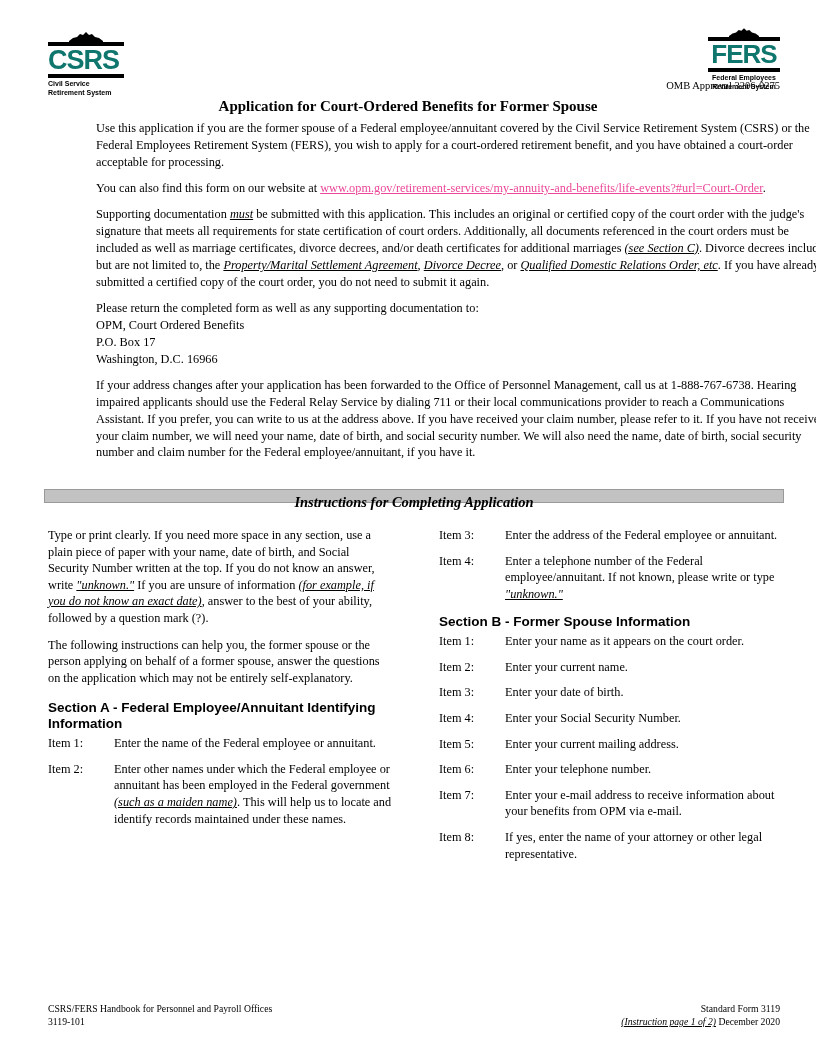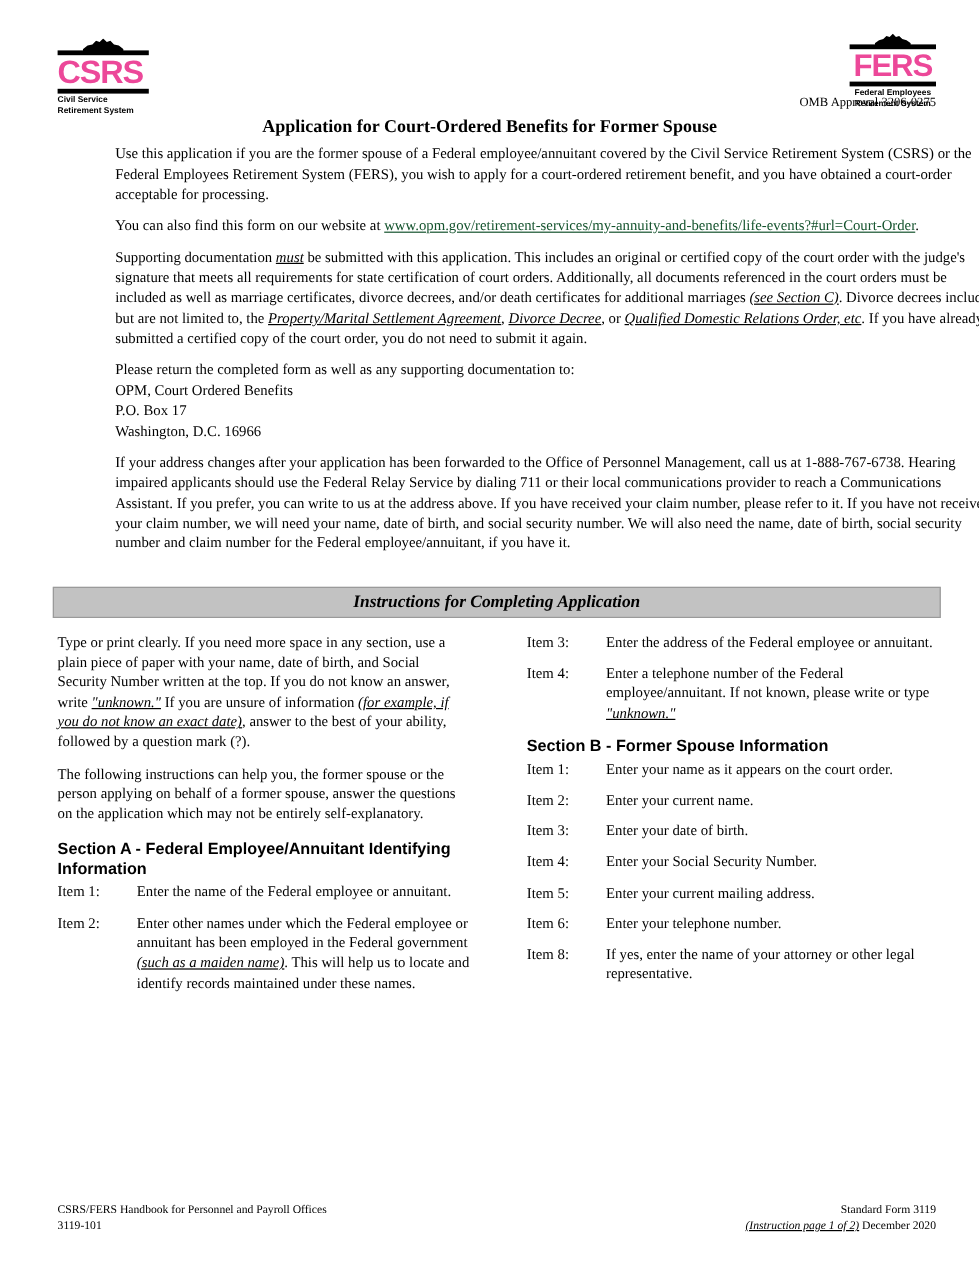--- a/index.html
+++ b/index.html
@@ -49,21 +49,21 @@
     height: 4px;
     background: #000;
     margin: 0 0 1px 0;
   }
   .logo-word {
     font-family: "Liberation Sans", sans-serif;
     font-weight: bold;
     font-size: 27px;
     letter-spacing: -1px;
     line-height: 0.98;
-    color: #ec4899;
+    color: #0f766e;
   }
   .logo-fers .logo-word { font-size: 26px; }
   .logo-rule-bottom {
     height: 4px;
     background: #000;
     margin: 1px 0 2px 0;
   }
   .logo-sub {
     font-family: "Liberation Sans", sans-serif;
     font-weight: bold;
@@ -104,32 +104,32 @@
     line-height: 1.38;
     text-align: left;
     margin-left: 48px;
   }
   .body-block p {
     margin: 0 0 9px 0;
   }
   .body-block p.tight { margin-bottom: 0; }
   .addr-line { margin: 0; }
   a.weblink {
-    color: #14532d;
+    color: #ec4899;
     text-decoration: underline;
   }
   .ital { font-style: italic; text-decoration: underline; }
 
   
   .section-bar {
     position: absolute;
     left: 44px;
     top: 489px;
     width: 740px;
-    height: 26px;
+    height: 14px;
     background: #c2c2c2;
     border: 1px solid #9a9a9a;
     box-sizing: border-box;
     text-align: center;
     line-height: 24px;
     font-style: italic;
     font-weight: bold;
     font-size: 14.5px;
   }
 
@@ -300,20 +300,24 @@
       </div>
       <div class="item-row">
         <div class="item-label">Item 5:</div>
         <div class="item-text">Enter your current mailing address.</div>
       </div>
       <div class="item-row">
         <div class="item-label">Item 6:</div>
         <div class="item-text">Enter your telephone number.</div>
       </div>
       <div class="item-row">
+        <div class="item-label">Item 7:</div>
+        <div class="item-text">Enter your e-mail address to receive information about your benefits from OPM via e-mail.</div>
+      </div>
+      <div class="item-row">
         <div class="item-label">Item 8:</div>
         <div class="item-text">If yes, enter the name of your attorney or other legal representative.</div>
       </div>
 
     </div>
 
     <div class="clear"></div>
   </div>
 
   <div class="footer">

